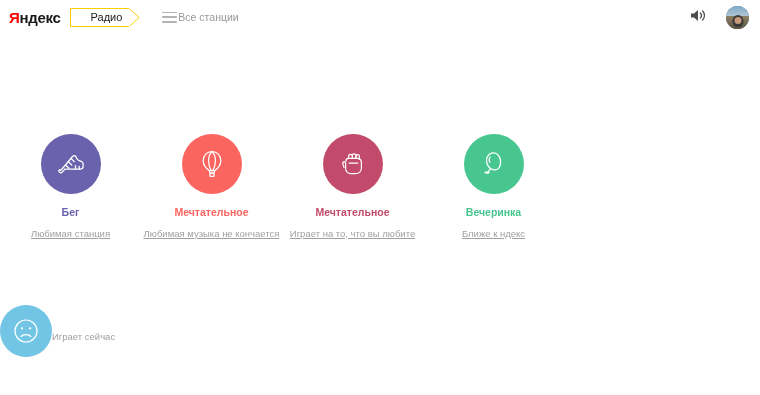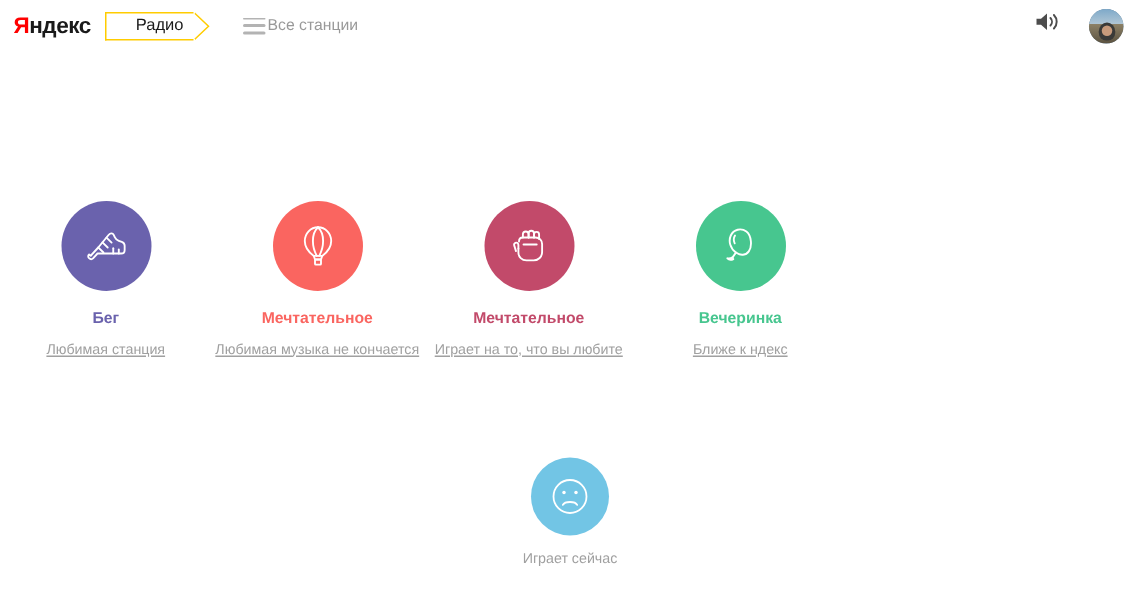--- a/index.html
+++ b/index.html
@@ -142,21 +142,21 @@
     line-height: 1;
     text-align: center;
     white-space: nowrap;
     text-decoration: underline;
   }
 
   
   .nowplaying {
     position: absolute;
     top: 305px; left: 0; width: 760px;
-    display: flex; flex-direction: column; align-items: center;
+    display: flex; flex-direction: row; align-items: center;
   }
   .np-circle {
     width: 52px; height: 52px; border-radius: 50%;
     display: flex; align-items: center; justify-content: center;
     cursor: pointer;
   }
   .np-label {
     margin-top: 11px;
     font-size: 9.5px;
     color: #a0a0a0;

